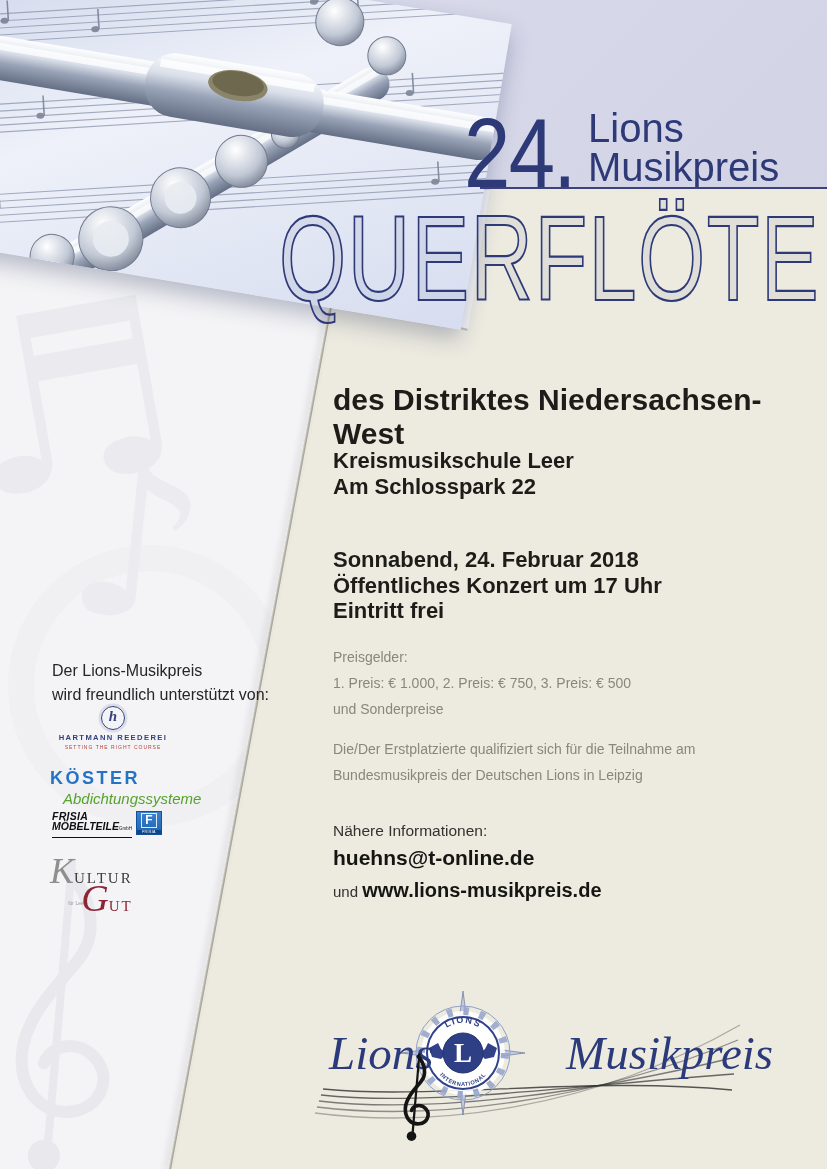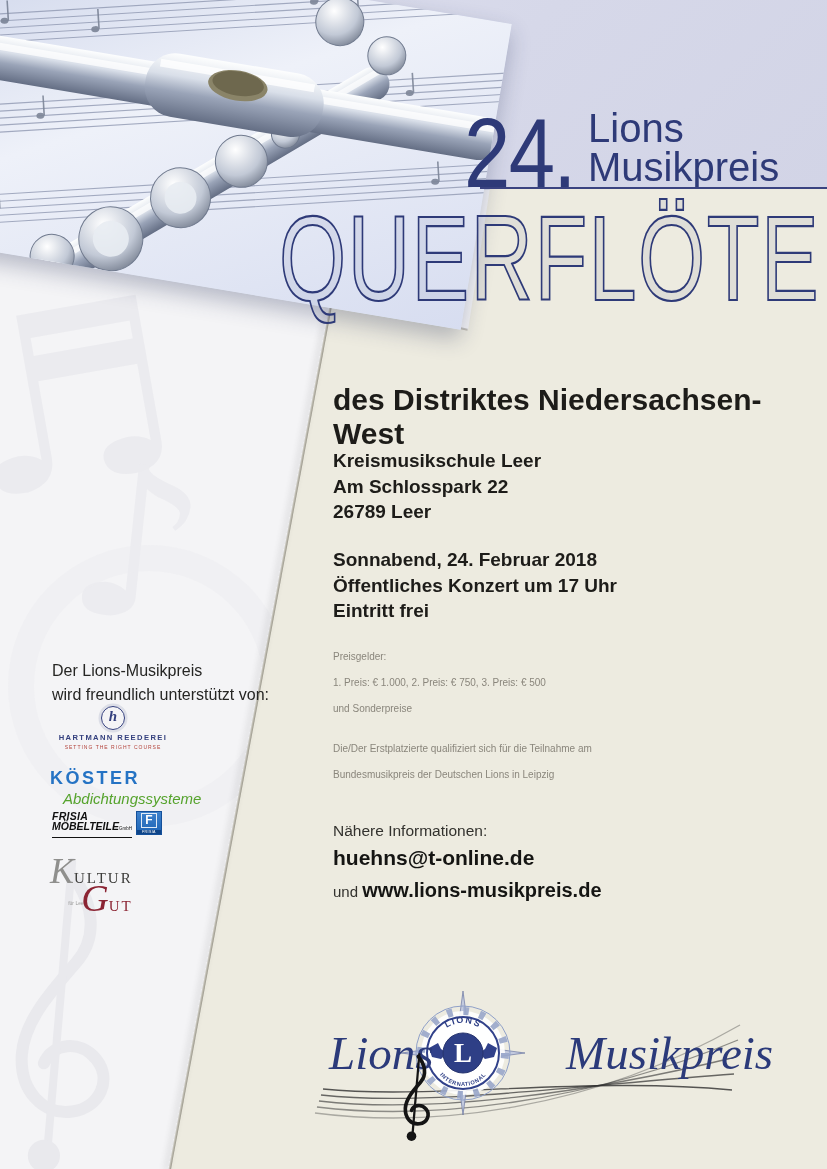--- a/index.html
+++ b/index.html
@@ -26,22 +26,22 @@
     box-shadow:0 10px 22px rgba(40,50,90,.30);background:#dde2f0;}
   .photo svg{display:block;}
 
   
   .edition{left:464px;top:104px;z-index:50;font-size:98px;line-height:1;color:#2e3a78;letter-spacing:-2px;transform:scaleX(.85);transform-origin:left top;}
   .brand{left:588px;top:109px;z-index:50;color:#2e3a78;font-size:40px;line-height:39px;letter-spacing:0;}
   .title-rule{left:480px;top:187px;width:347px;height:2px;background:#3a4380;z-index:50;}
   .instrument{left:279px;top:198px;z-index:50;font-size:120px;line-height:1;letter-spacing:2px;white-space:nowrap;
     color:rgba(46,58,120,0.07);-webkit-text-stroke:2.2px #2e3a78;transform:scaleX(.72);transform-origin:left top;}
   .h-district{position:absolute;left:333px;top:383px;font-size:30px;font-weight:bold;color:#1d1c19;z-index:50;}
-  .block-bold{font-size:19px;font-weight:bold;line-height:25.7px;color:#1d1c19;z-index:50;}
-  .block-gray{font-size:10px;line-height:26px;color:#8a867c;z-index:50;}
+  .block-bold{font-size:22px;font-weight:bold;line-height:25.7px;color:#1d1c19;z-index:50;}
+  .block-gray{font-size:14px;line-height:26px;color:#8a867c;z-index:50;}
   .info-head{font-size:15.5px;color:#33322e;z-index:50;}
   .info-mail{font-size:21px;font-weight:bold;color:#151513;z-index:50;}
   .info-web{font-size:15px;color:#33322e;z-index:50;}
   .info-web b{font-size:20px;color:#151513;}
 
   
   .sp-head{left:52px;top:659px;font-size:16px;line-height:23.5px;color:#262624;z-index:30;}
   .logo{z-index:30;}
   .hart{left:52px;top:706px;width:122px;text-align:center;}
   .hart .ring{width:22px;height:22px;border:1.6px solid #34407e;border-radius:50%;margin:0 auto 3px;position:relative;box-shadow:0 0 0 2.5px rgba(52,64,126,.12);}
@@ -203,21 +203,20 @@
     <div>Musikpreis</div>
   </div>
   <div class="abs title-rule"></div>
   <div class="abs instrument">QUERFLÖTE</div>
 
   <div class="abs h-district">des Distriktes Niedersachsen-West</div>
 
   <div class="abs block-bold" style="left:333px;top:448px;">
     <div>Kreismusikschule Leer</div>
     <div>Am Schlosspark 22</div>
-    <div>26789 Leer</div>
   </div>
 
   <div class="abs block-bold" style="left:333px;top:547px;">
     <div>Sonnabend, 24. Februar 2018</div>
     <div>Öffentliches Konzert um 17 Uhr</div>
     <div>Eintritt frei</div>
   </div>
 
   <div class="abs block-gray" style="left:333px;top:644px;">
     <div>Preisgelder:</div>

